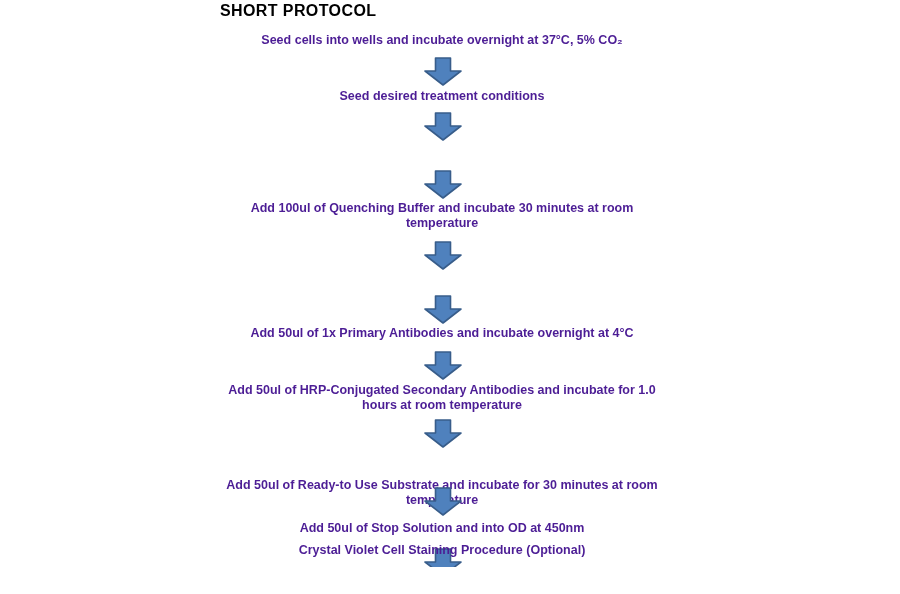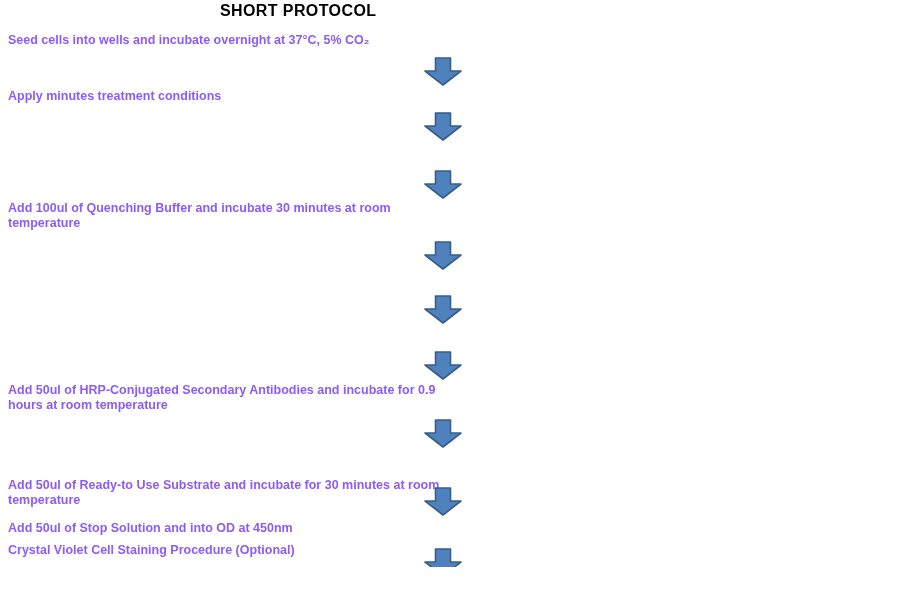--- a/index.html
+++ b/index.html
@@ -18,24 +18,25 @@
     font-size: 16px;
     font-weight: bold;
     letter-spacing: 0.4px;
     color: #000000;
     white-space: nowrap;
   }
   .step {
     position: absolute;
     left: 8px;
     width: 868px;
+    text-align: center;
     font-size: 12.5px;
     font-weight: bold;
     line-height: 15px;
-    color: #8b5cf6;
+    color: #4c1d95;
     white-space: pre-line;
   }
   .arrow {
     position: absolute;
     left: 423px;
     width: 40px;
     height: 29px;
   }
   .arrow svg { display: block; width: 100%; height: 100%; }
 </style>
@@ -47,21 +48,21 @@
   <div class="title">SHORT PROTOCOL</div>
 
   <div class="step" style="top:33px">Seed cells into wells and incubate overnight at 37°C, 5% CO₂</div>
 
   <div class="arrow" style="top:57px">
     <svg viewBox="0 0 40 29" xmlns="http://www.w3.org/2000/svg">
         <path d="M12.5 1 H27.5 V14 H38 L20 28 L2 14 H12.5 Z" stroke-width="1.6" stroke-linejoin="round" fill="#4f81bd" stroke="#385d8a"></path>
       </svg>
   </div>
 
-  <div class="step" style="top:89px">Apply minutes treatment conditions</div>
+  <div class="step" style="top:89px">Seed desired treatment conditions</div>
 
   <div class="arrow" style="top:112px">
     <svg viewBox="0 0 40 29" xmlns="http://www.w3.org/2000/svg">
         <path d="M12.5 1 H27.5 V14 H38 L20 28 L2 14 H12.5 Z" stroke-width="1.6" stroke-linejoin="round" fill="#4f81bd" stroke="#385d8a"></path>
       </svg>
   </div>
 
 
   <div class="arrow" style="top:170px">
     <svg viewBox="0 0 40 29" xmlns="http://www.w3.org/2000/svg">
@@ -78,28 +79,29 @@
       </svg>
   </div>
 
 
   <div class="arrow" style="top:295px">
     <svg viewBox="0 0 40 29" xmlns="http://www.w3.org/2000/svg">
         <path d="M12.5 1 H27.5 V14 H38 L20 28 L2 14 H12.5 Z" stroke-width="1.6" stroke-linejoin="round" fill="#4f81bd" stroke="#385d8a"></path>
       </svg>
   </div>
 
+  <div class="step" style="top:326px">Add 50ul of 1x Primary Antibodies and incubate overnight at 4°C</div>
 
   <div class="arrow" style="top:351px">
     <svg viewBox="0 0 40 29" xmlns="http://www.w3.org/2000/svg">
         <path d="M12.5 1 H27.5 V14 H38 L20 28 L2 14 H12.5 Z" stroke-width="1.6" stroke-linejoin="round" fill="#4f81bd" stroke="#385d8a"></path>
       </svg>
   </div>
 
-  <div class="step" style="top:383px">Add 50ul of HRP-Conjugated Secondary Antibodies and incubate for 0.9
+  <div class="step" style="top:383px">Add 50ul of HRP-Conjugated Secondary Antibodies and incubate for 1.0
 hours at room temperature</div>
 
   <div class="arrow" style="top:419px">
     <svg viewBox="0 0 40 29" xmlns="http://www.w3.org/2000/svg">
         <path d="M12.5 1 H27.5 V14 H38 L20 28 L2 14 H12.5 Z" stroke-width="1.6" stroke-linejoin="round" fill="#4f81bd" stroke="#385d8a"></path>
       </svg>
   </div>
 
   <div class="step" style="top:478px">Add 50ul of Ready-to Use Substrate and incubate for 30 minutes at room
 temperature</div>

